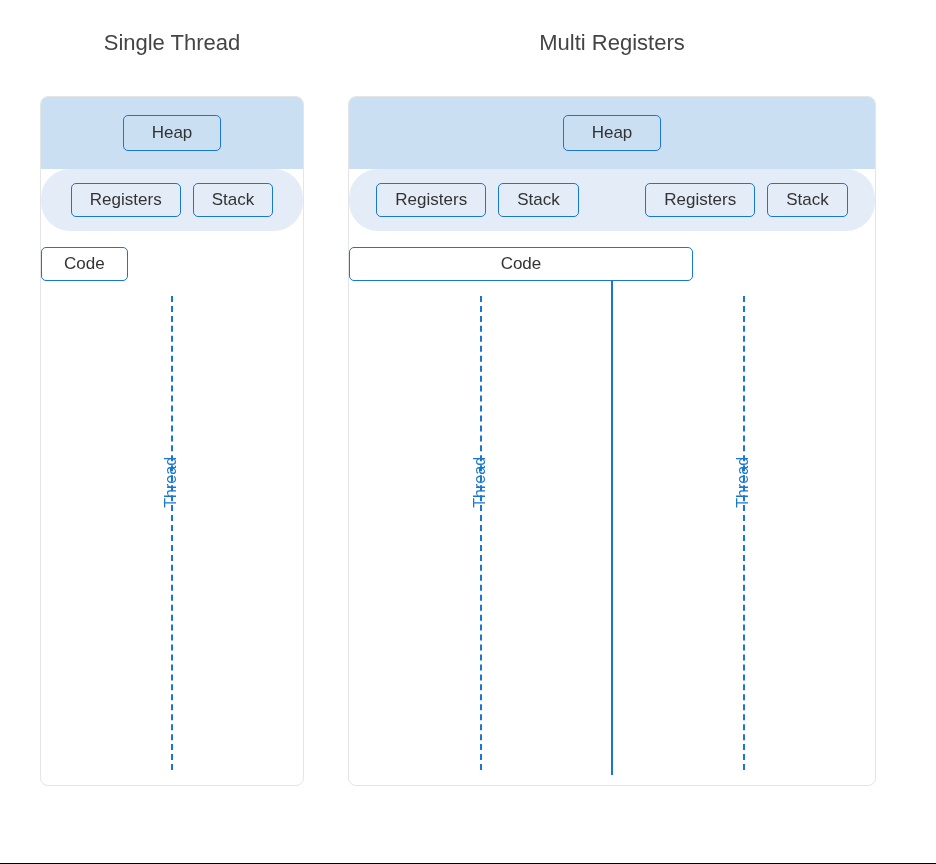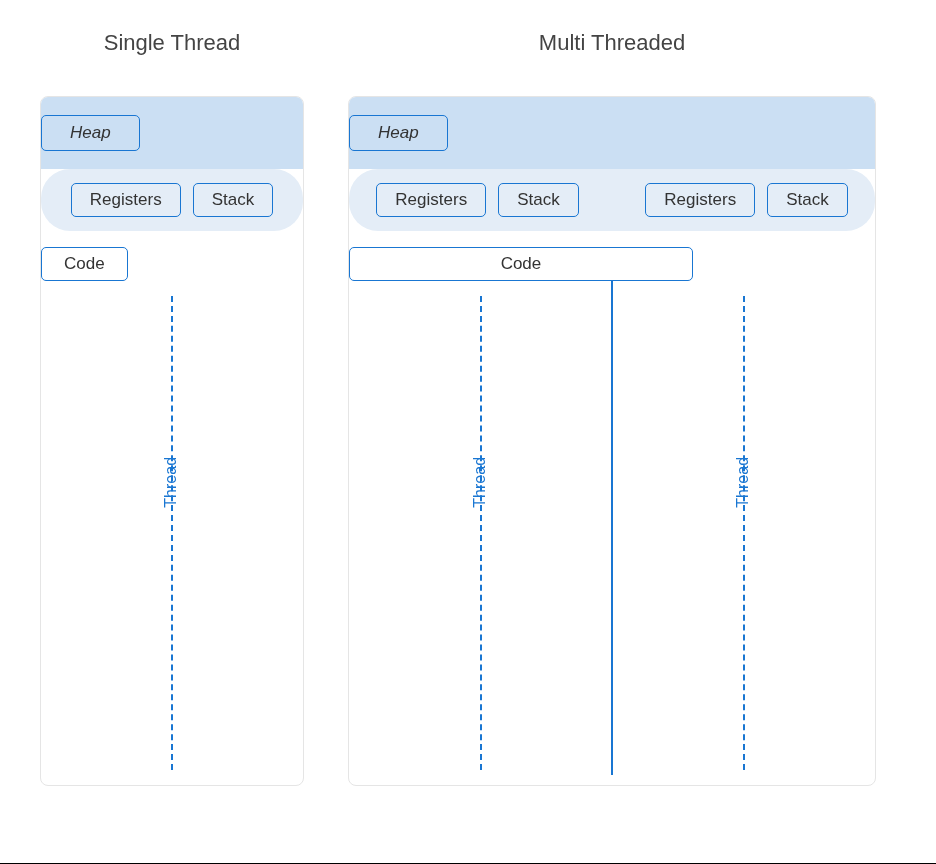--- a/index.html
+++ b/index.html
@@ -38,21 +38,21 @@
     border-radius:8px;
     overflow:hidden;
     background:#fff;
     position:relative;
     height:690px;
     box-sizing:border-box;
   }
   .heap-band{
     background:var(--heap-bg);
     padding:18px 0;
-    display:flex;justify-content:flex-start;align-items:center;font-style:italic;
+    display:flex;justify-content:center;align-items:center;
   }
   .rs-band{
     background:var(--rs-bg);
     padding:14px 0;
     display:flex;justify-content:center;align-items:center;gap:12px;
     position:relative;
     border-radius:29px;
   }
   .multi .rs-band{display:flex;}
   .rs-half{flex:1;display:flex;justify-content:center;gap:12px;}
@@ -132,21 +132,21 @@
         </div>
         <div class="thread-area">
           <div class="dash"></div>
           <div class="tlabel">Thread</div>
         </div>
       </div>
     </div>
   </div>
 
   <div class="col multi">
-    <div class="title">Multi Threaded</div>
+    <div class="title">Multi Registers</div>
     <div class="card">
       <div class="vline seg1"></div>
       <div class="vline seg2"></div>
       <div class="inner">
         <div class="heap-band">
           <div class="box heap">Heap</div>
         </div>
         <div class="rs-band">
           <div class="rs-half">
             <div class="box">Registers</div>

